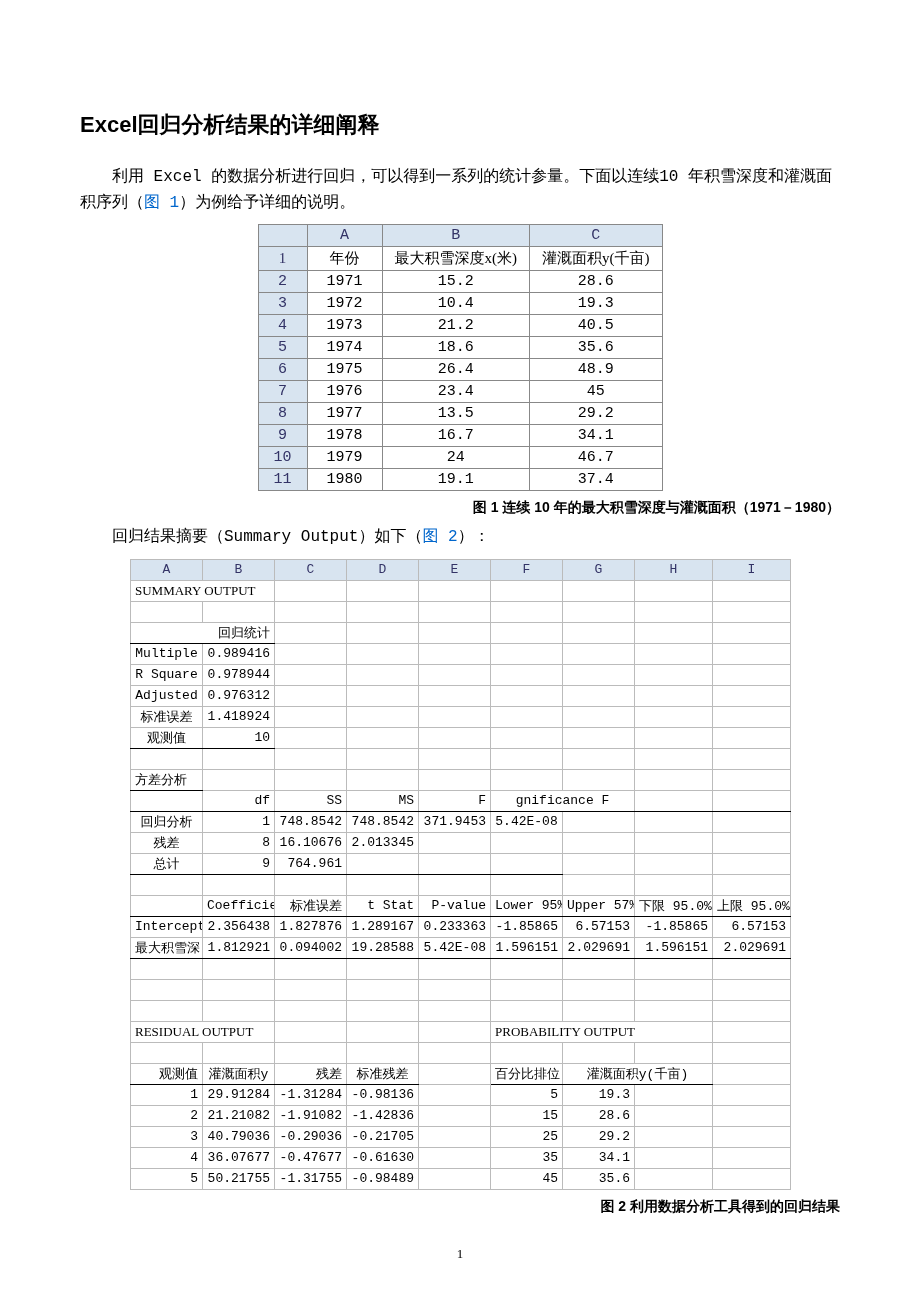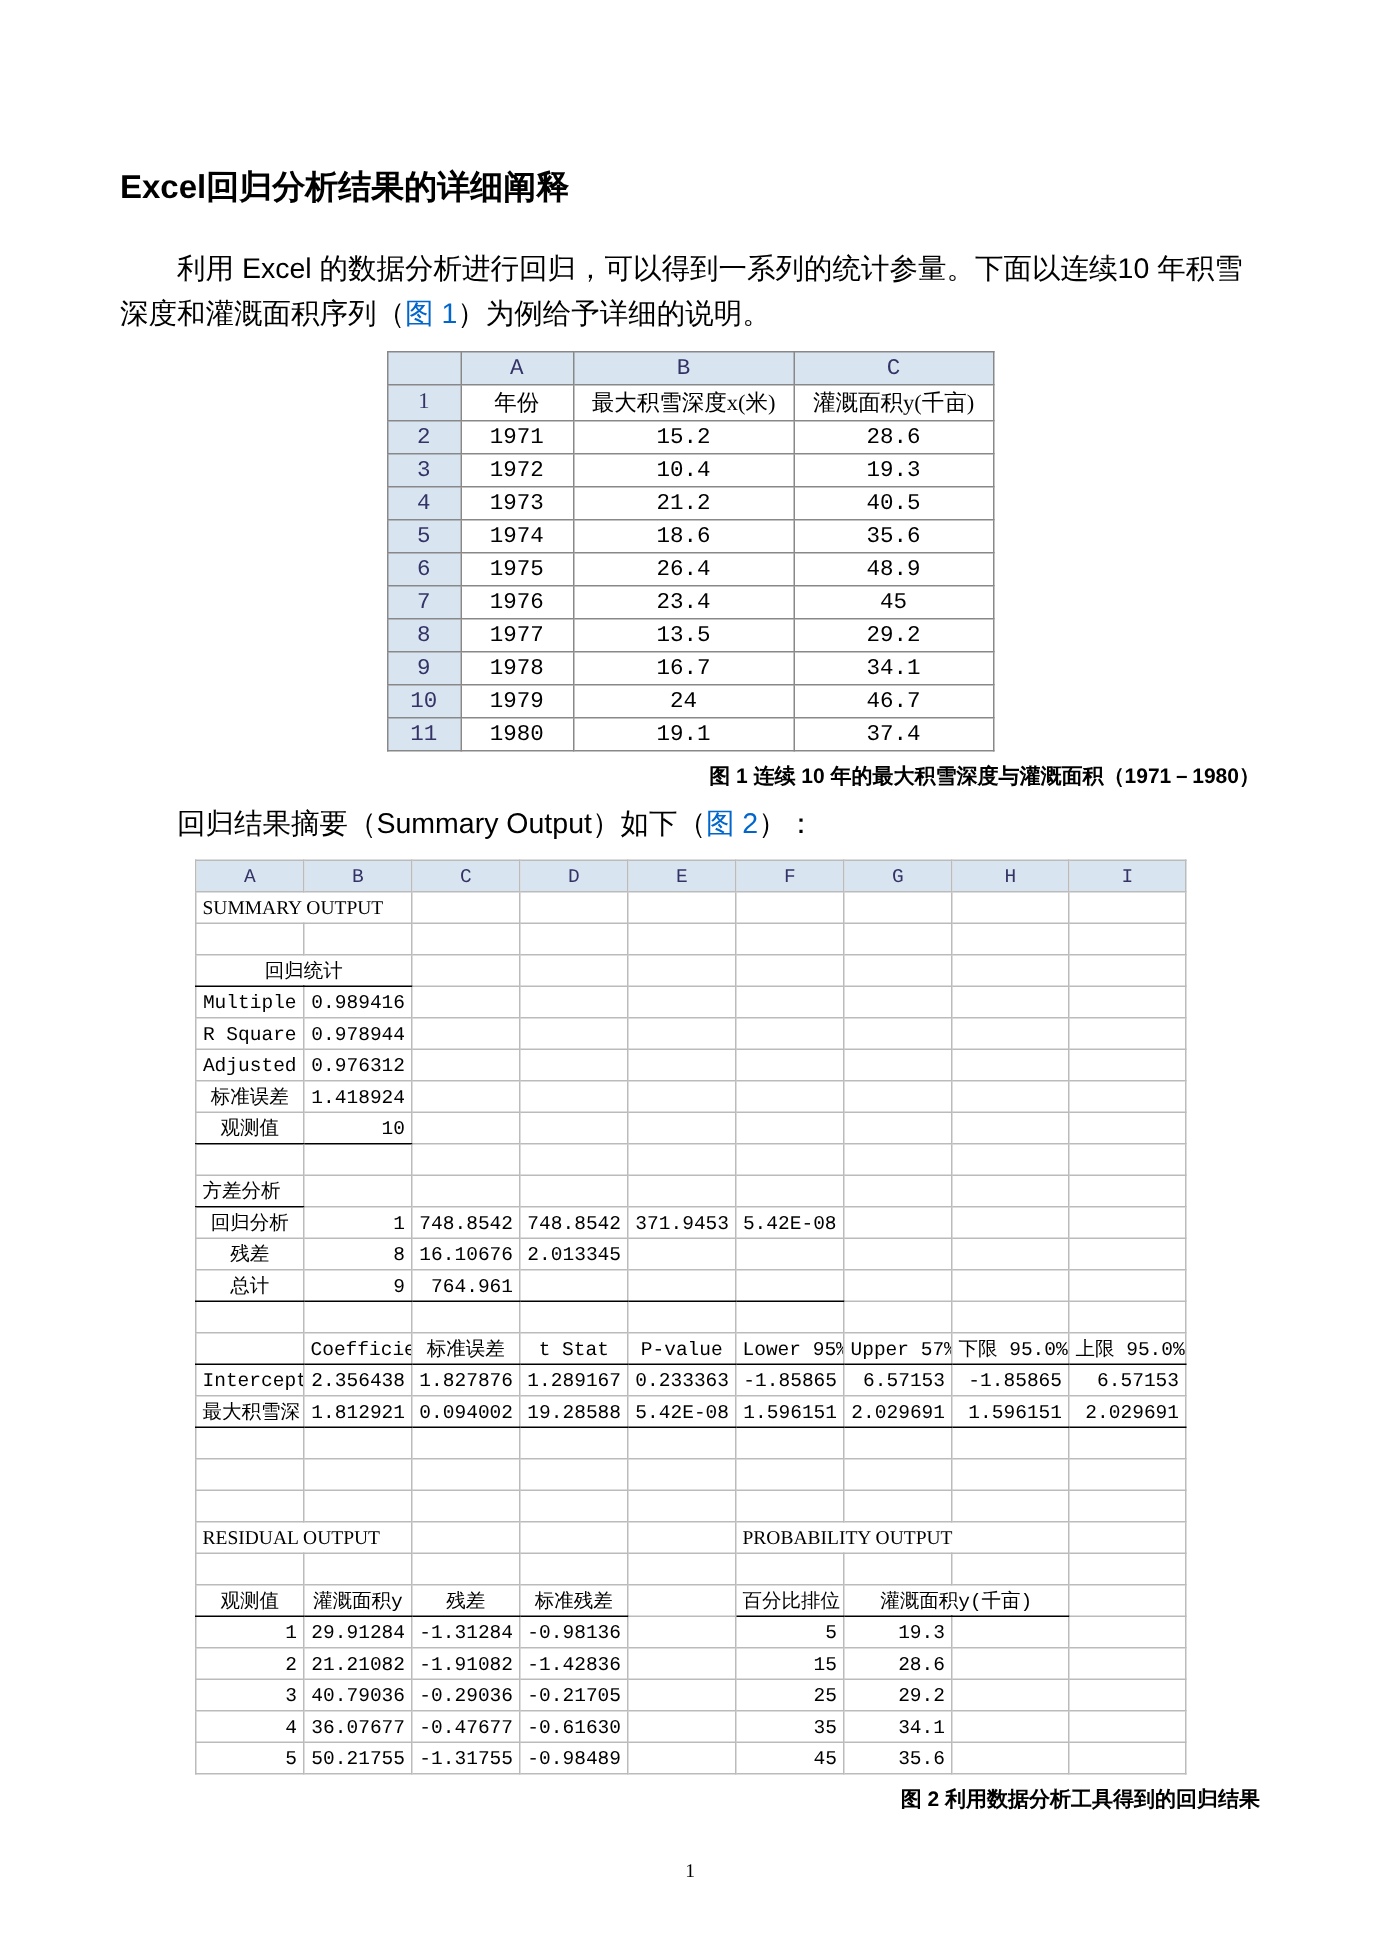--- a/index.html
+++ b/index.html
@@ -11,25 +11,25 @@
     font-size: 14px;
     color: #000;
   }
   h1 {
     font-family: "SimHei", "黑体", "Microsoft YaHei", sans-serif;
     font-size: 22px;
     font-weight: bold;
     margin: 50px 0 25px 0;
   }
   p.body-text {
-    font-size: 19px;
+    font-size: 16px;
     line-height: 1.6;
     text-indent: 2em;
     margin: 8px 0;
-    font-family: Liberation Sans, sans-serif;
+    font-family: Liberation Mono, monospace;
   }
   a.fig-ref { color: #0066cc; text-decoration: none; }
   .figure-caption {
     text-align: right;
     font-family: "SimHei", "黑体", sans-serif;
     font-weight: bold;
     font-size: 14px;
     margin: 8px 0 6px 0;
   }
   
@@ -75,21 +75,21 @@
   }
   table.sheet td {
     border: 1px solid #bbb;
     padding: 1px 4px;
     height: 18px;
     overflow: hidden;
     white-space: nowrap;
     text-align: right;
   }
   table.sheet td.l { text-align: center; }
-  table.sheet td.c { text-align: center; }
+  table.sheet td.c { text-align: right; }
   table.sheet tr.colheads td {
     background: #d8e4f0;
     color: #336;
     text-align: center;
     font-family: "Courier New", monospace;
   }
   table.sheet td.section {
     text-align: left;
     font-family: "SimSun", serif;
     margin-left: 12px;
@@ -326,20 +326,30 @@
           <td class="section u">方差分析</td>
           <td></td>
           <td></td>
           <td></td>
           <td></td>
           <td></td>
           <td></td>
           <td></td>
           <td></td>
         </tr>
+  <tr class="underline">
+    <td class="c"></td>
+    <td class="c">df</td>
+    <td class="c">SS</td>
+    <td class="c">MS</td>
+    <td class="c">F</td>
+    <td colspan="2" class="l">gnificance F</td>
+    <td></td>
+          <td></td>
+  </tr>
   </tbody>
       <tbody id="anovabody">
         <tr>
           <td class="l">回归分析</td>
           <td class="">1</td>
           <td class="">748.8542</td>
           <td class="">748.8542</td>
           <td class="">371.9453</td>
           <td class="l">5.42E-08</td>
           <td></td>

